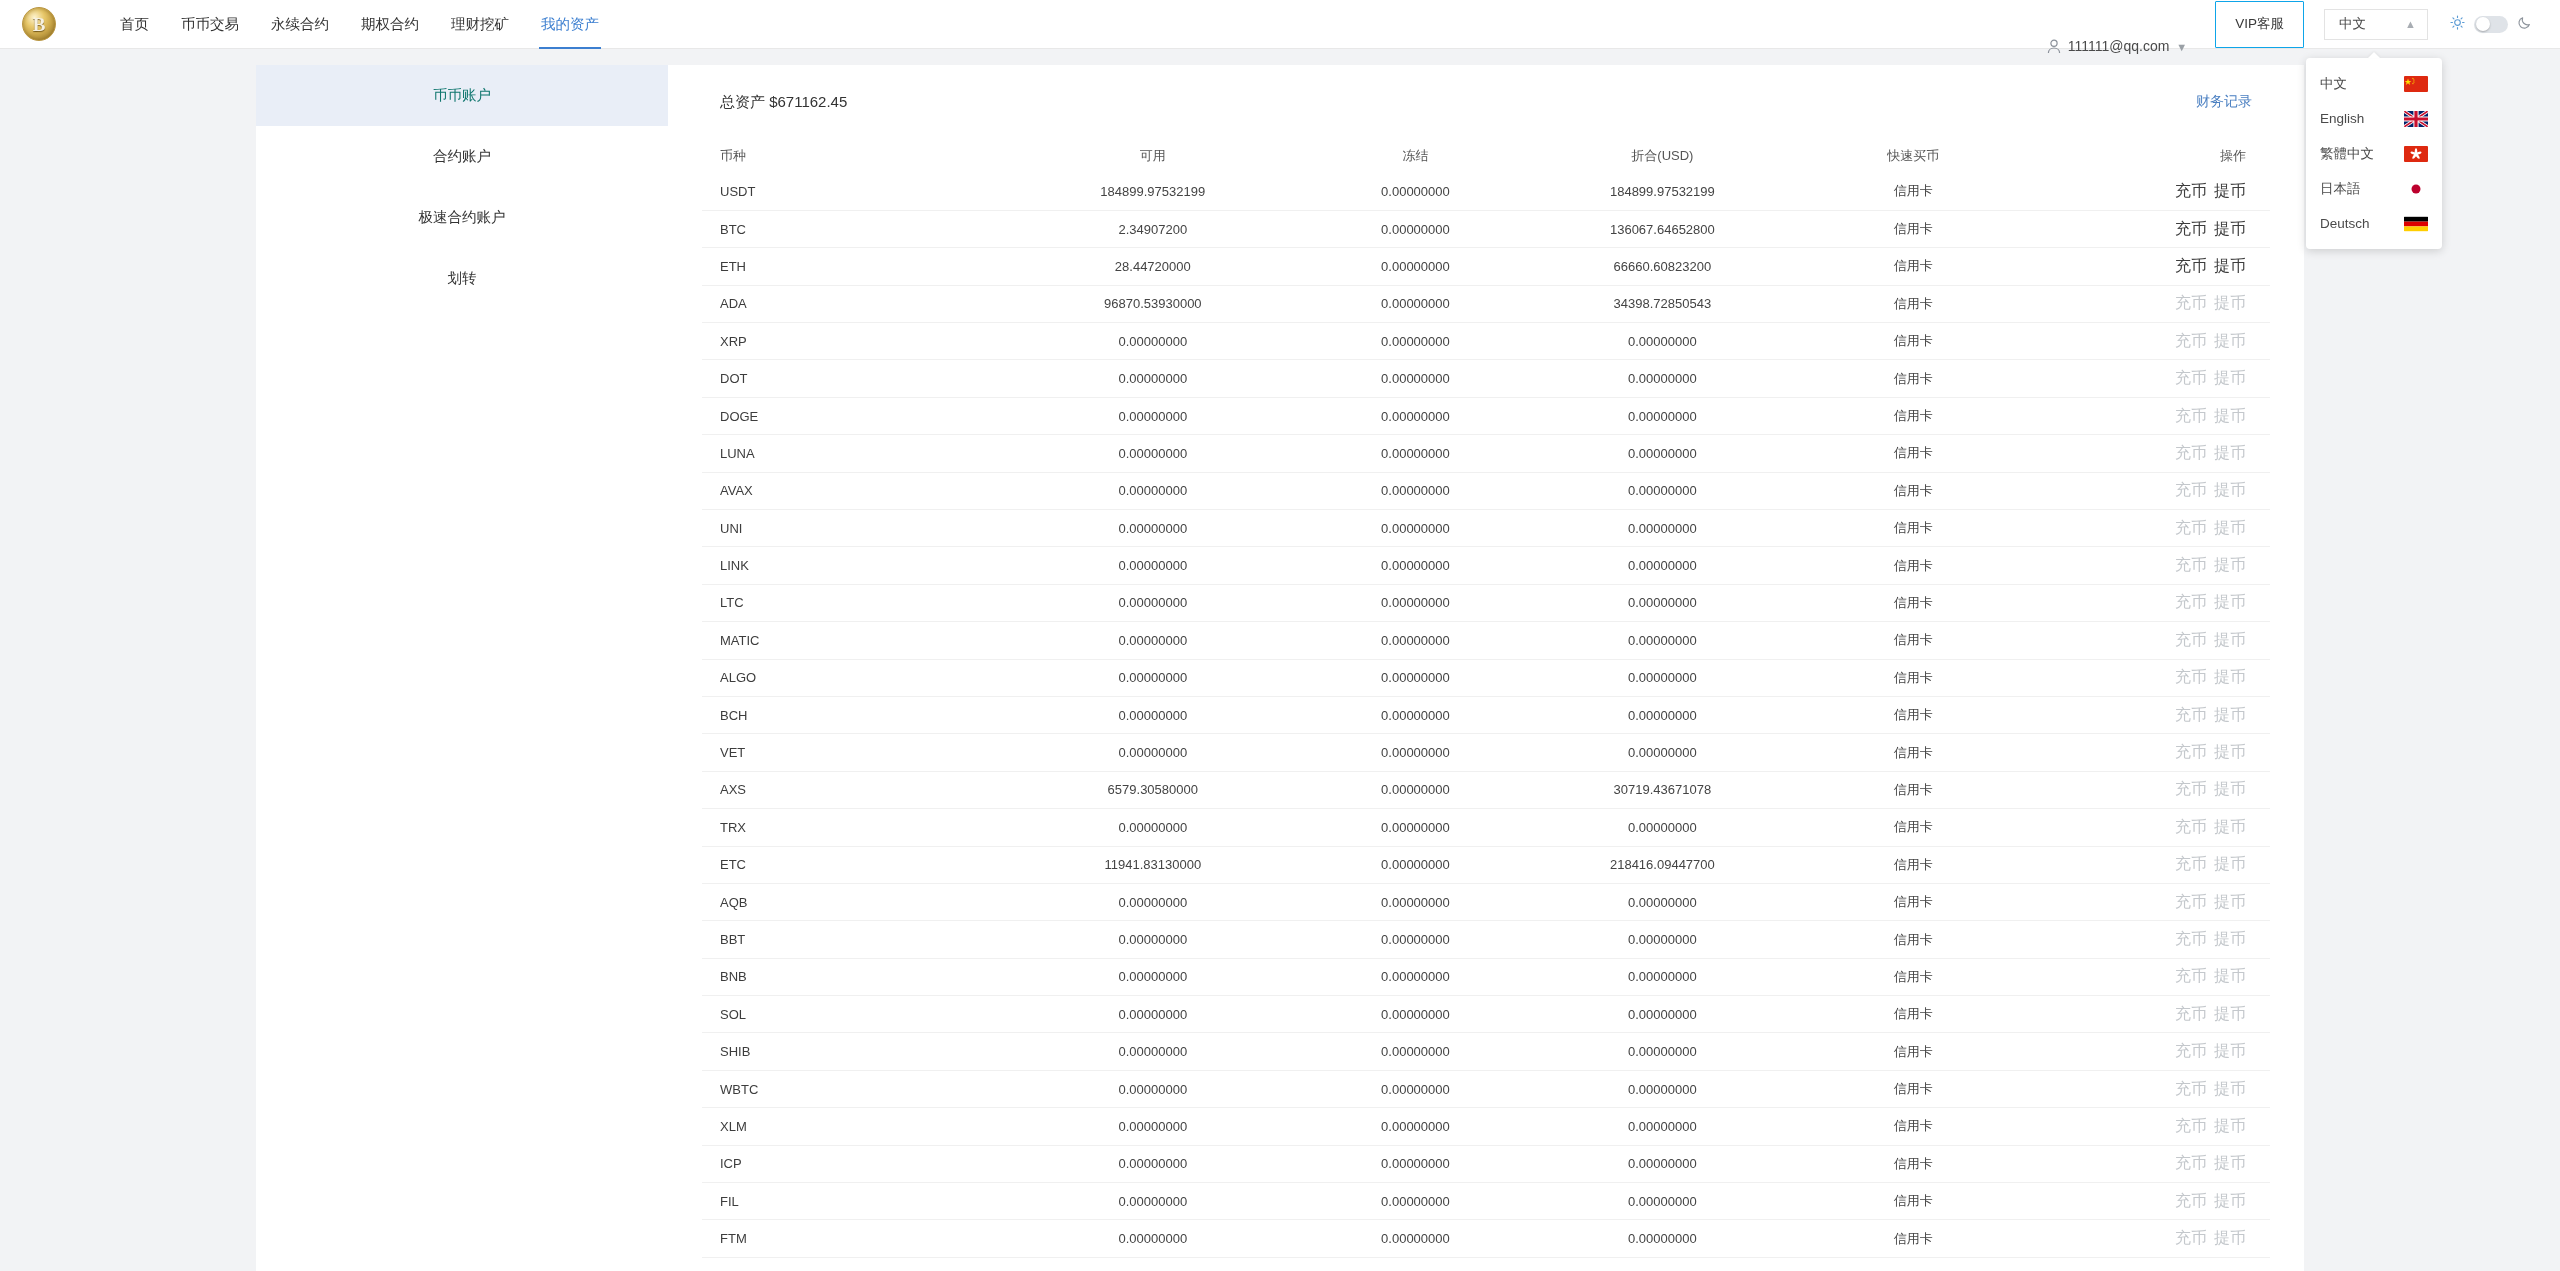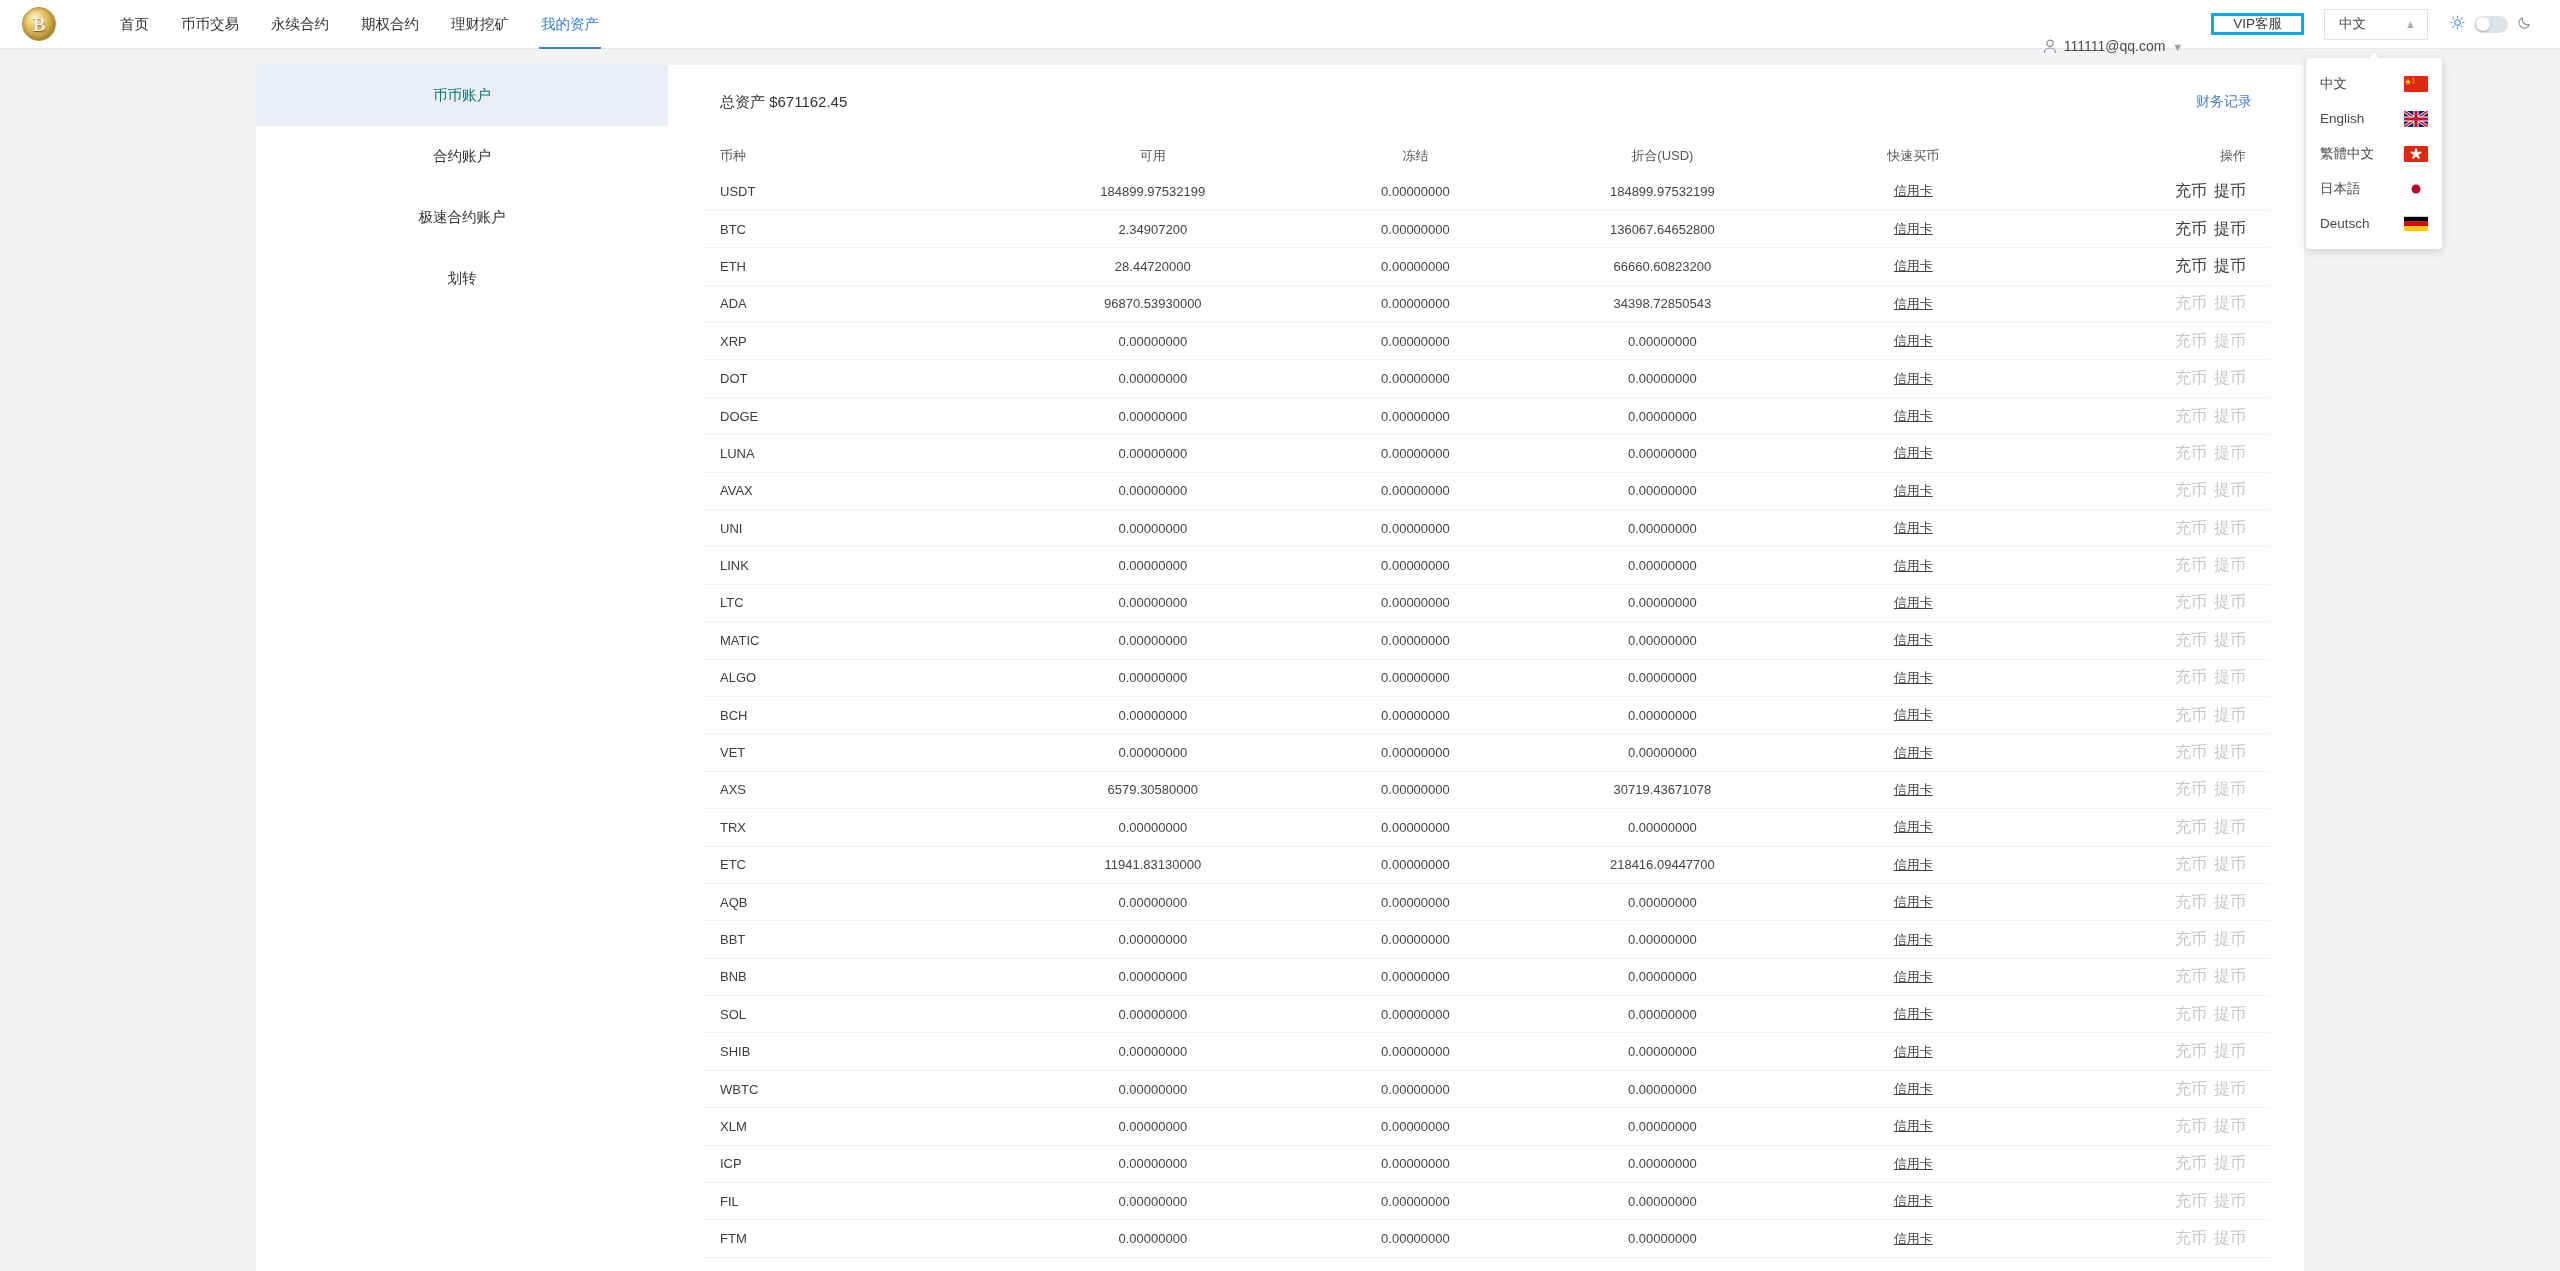--- a/index.html
+++ b/index.html
@@ -80,23 +80,23 @@
     font-size: 14px; color: #4a4a4a;
     cursor: pointer;
     padding-right: 10px;
     margin-top: 44px;
   }
   .user-icon svg { display: block; }
   .caret-down { color: #9aa0a6; font-size: 11px; line-height: 1; transform: translateY(1px); }
 
   .vip-btn {
     margin-left: 18px;
-    height: 22px;
+    height: 47px;
     padding: 0 19px;
-    border: 3px solid #0ea5e9;
+    border: 1px solid #0ea5e9;
     background: #ffffff;
     color: #3a3a3a;
     font-size: 13.5px;
     font-family: inherit;
     display: flex; align-items: center;
     cursor: pointer;
     border-radius: 1px;
   }
 
   .lang-box {
@@ -237,21 +237,21 @@
     height: 37.4px;
     text-align: center;
     border-bottom: 1px solid #f0f0f0;
     padding: 0;
   }
   table.assets td.coin { text-align: left; padding-left: 18px; color: #3d3d3d; }
   table.assets td.ops  { text-align: right; padding-right: 24px; }
   .op-link { font-size: 16px; color: #3d3d3d; cursor: pointer; }
   .op-link.disabled { color: #c4c8cc; cursor: default; }
   .op-sep { display: inline-block; width: 7px; }
-  .buy-link { font-size: 13px; color: #444444; cursor: pointer; text-decoration: underline; }
+  .buy-link { font-size: 13px; color: #444444; cursor: pointer; }
 
   col.c-coin { width: 19.5%; }
   col.c-avail { width: 18.5%; }
   col.c-frozen { width: 15%; }
   col.c-usd { width: 16.5%; }
   col.c-buy { width: 15.5%; }
   col.c-ops { width: 15%; }
 </style>
 </head>
 <body>

